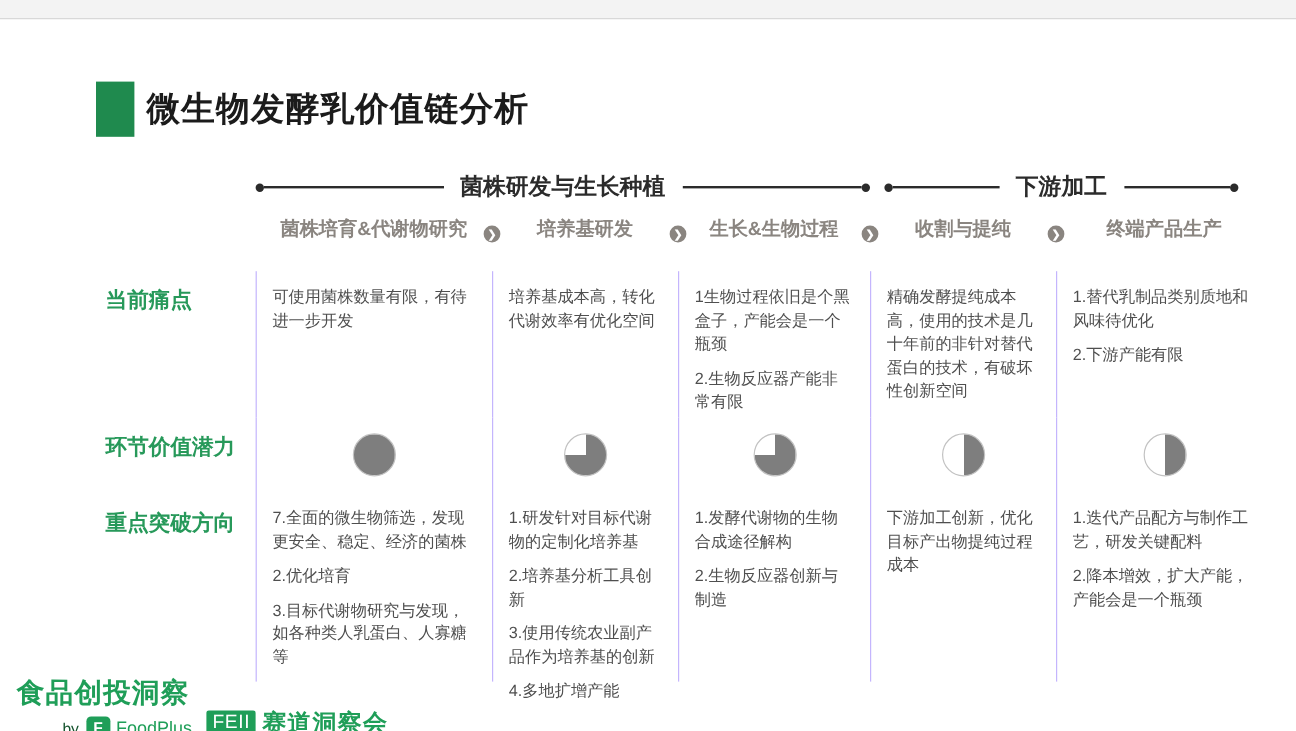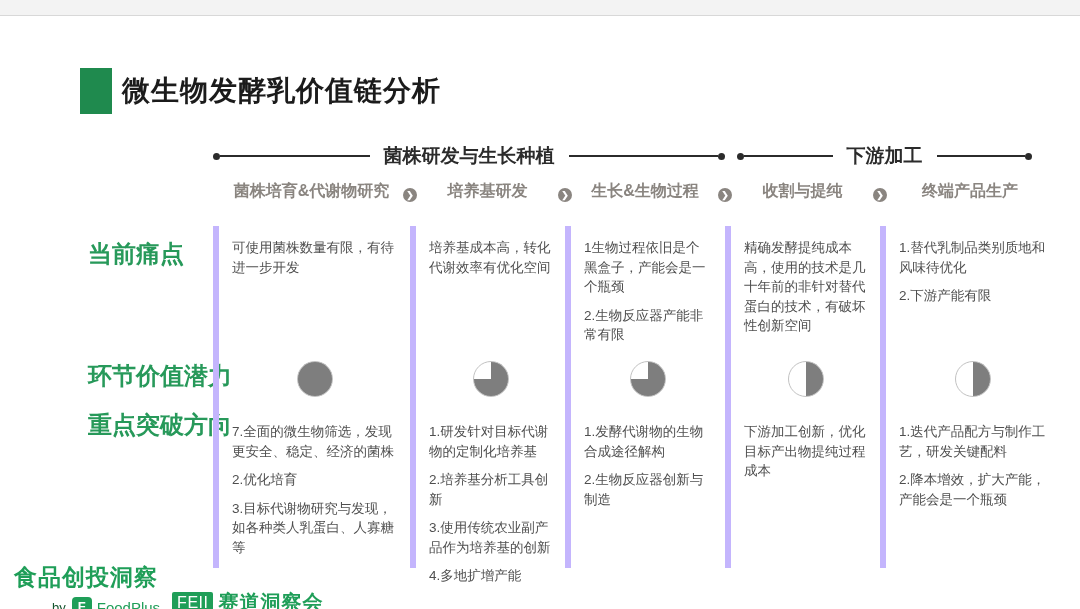--- a/index.html
+++ b/index.html
@@ -27,30 +27,30 @@
   .colhead { position:relative; display:flex; align-items:flex-start; justify-content:center;
              font-size:16px; font-weight:bold; color:#8a8580; white-space:nowrap; height:28px; }
   .arrow-icon { position:absolute; left:0; top:50%; transform:translate(-50%,-50%);
                 width:14px; height:14px; border-radius:50%; background:#8a8580; color:#ffffff;
                 font-size:9px; line-height:14px; text-align:center; font-weight:bold; }
 
   
   .table { position:absolute; left:213px; top:210px; width:847px; display:grid;
            grid-template-columns:197px 155px 160px 155px 180px;
            grid-template-rows:122px 62px 158px; }
-  .cell { border-left:6px solid #c4b5fd; padding:12px 14px 4px 13px; }
+  .cell { border-left:1px solid #c4b5fd; padding:12px 14px 4px 13px; }
   .cell p { font-size:13.5px; line-height:1.45; color:#4f4f4f; margin-bottom:9px; }
   .cell.pot { display:flex; align-items:center; justify-content:center; padding:0; }
   .pie { width:36px; height:36px; border-radius:50%; border:1px solid #c2c2c2; }
 
   
-  .rowlabel { position:absolute; left:88px; font-size:24px; font-weight:bold; color:#27995a; white-space:nowrap; }
+  .rowlabel { position:absolute; left:88px; font-size:18px; font-weight:bold; color:#27995a; white-space:nowrap; }
   .rowlabel.r1 { top:222px; }
   .rowlabel.r2 { top:344px; }
-  .rowlabel.r3 { top:393px; }
+  .rowlabel.r3 { top:408px; }
 
   
   .footer { position:absolute; left:14px; top:546px; display:flex; align-items:flex-end; }
   .fp-block { display:flex; flex-direction:column; }
   .brand-cn { font-size:23px; font-weight:bold; color:#1f9e58; letter-spacing:1px; }
   .fp-sub { display:flex; align-items:center; margin-top:4px; margin-left:38px; }
   .fp-by { font-size:13px; color:#14532d; margin-right:6px; }
   .fp-icon { width:20px; height:20px; border-radius:4px; background:#1f9e58; color:#ffffff;
              font-size:13px; font-weight:bold; text-align:center; line-height:20px; margin-right:5px; }
   .fp-name { font-size:15px; color:#1f9e58; }

